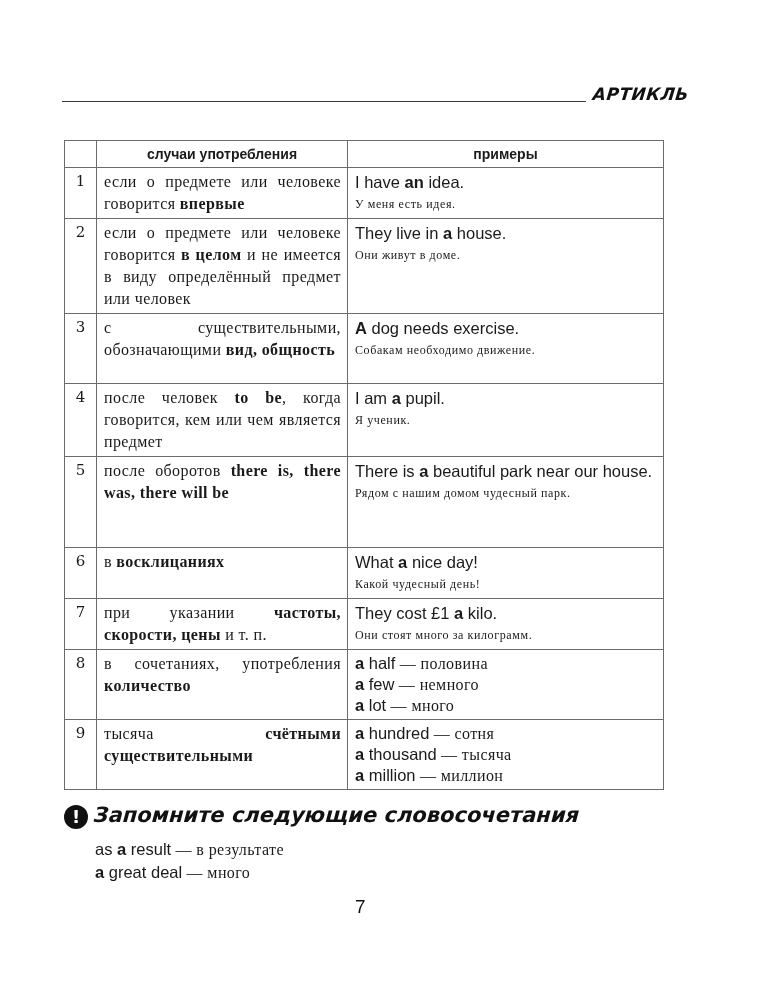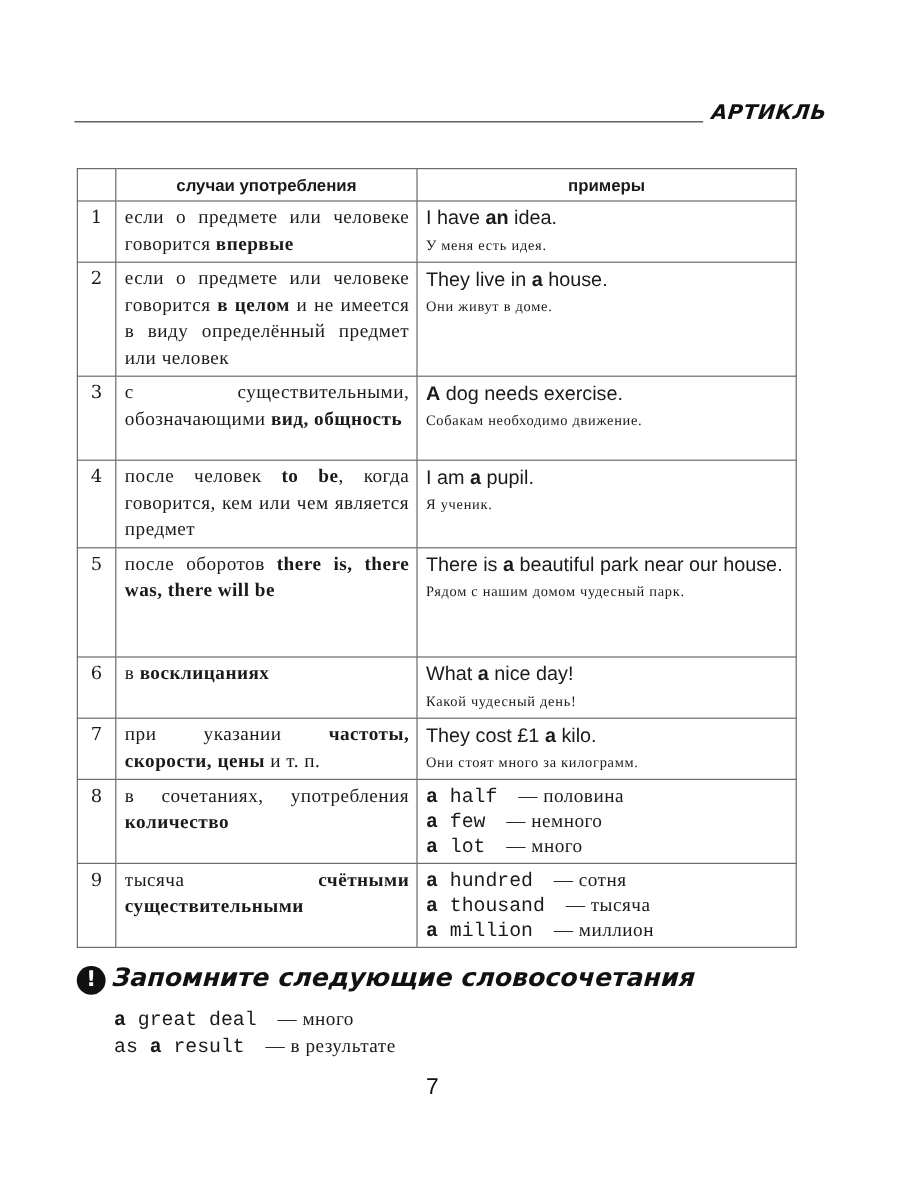--- a/index.html
+++ b/index.html
@@ -86,28 +86,27 @@
     font-family: "Liberation Serif", serif;
     font-size: 12px;
     line-height: 22px;
     letter-spacing: 0.6px;
   }
   .phrase-line {
     display: block;
     line-height: 21px;
   }
   .phrase-line .en-part {
-    font-family: Liberation Mono, monospace;
+    font-family: Liberation Sans, sans-serif;
     font-size: 16.5px;
   }
   .phrase-line .ru-part {
     font-family: "Liberation Serif", serif;
     font-size: 16px;
     letter-spacing: 0.4px;
-    margin-left: 13px;
   }
   b { font-weight: bold; }
   .r1 { height: 46px; }
   .r2 { height: 91px; }
   .r3 { height: 70px; }
   .r4 { height: 67px; }
   .r5 { height: 91px; }
   .r6 { height: 47px; }
   .r7 { height: 46px; }
   .r8 { height: 70px; }
@@ -255,17 +254,17 @@
         </td>
       </tr>
     </tbody>
 </table>
 
 <div class="note">
   <div class="note-icon">!</div>
   <div class="note-title">Запомните следующие словосочетания</div>
 </div>
 <div class="phrases" id="note-phrases">
+    <span class="phrase-line"><span class="en-part">as <b>a</b> result</span><span class="ru-part"> — в результате</span></span>
     <span class="phrase-line"><span class="en-part"><b>a</b> great deal</span><span class="ru-part"> — много</span></span>
-    <span class="phrase-line"><span class="en-part">as <b>a</b> result</span><span class="ru-part"> — в результате</span></span>
   </div>
 
 <div class="page-number">7</div>
 
 </body></html>

